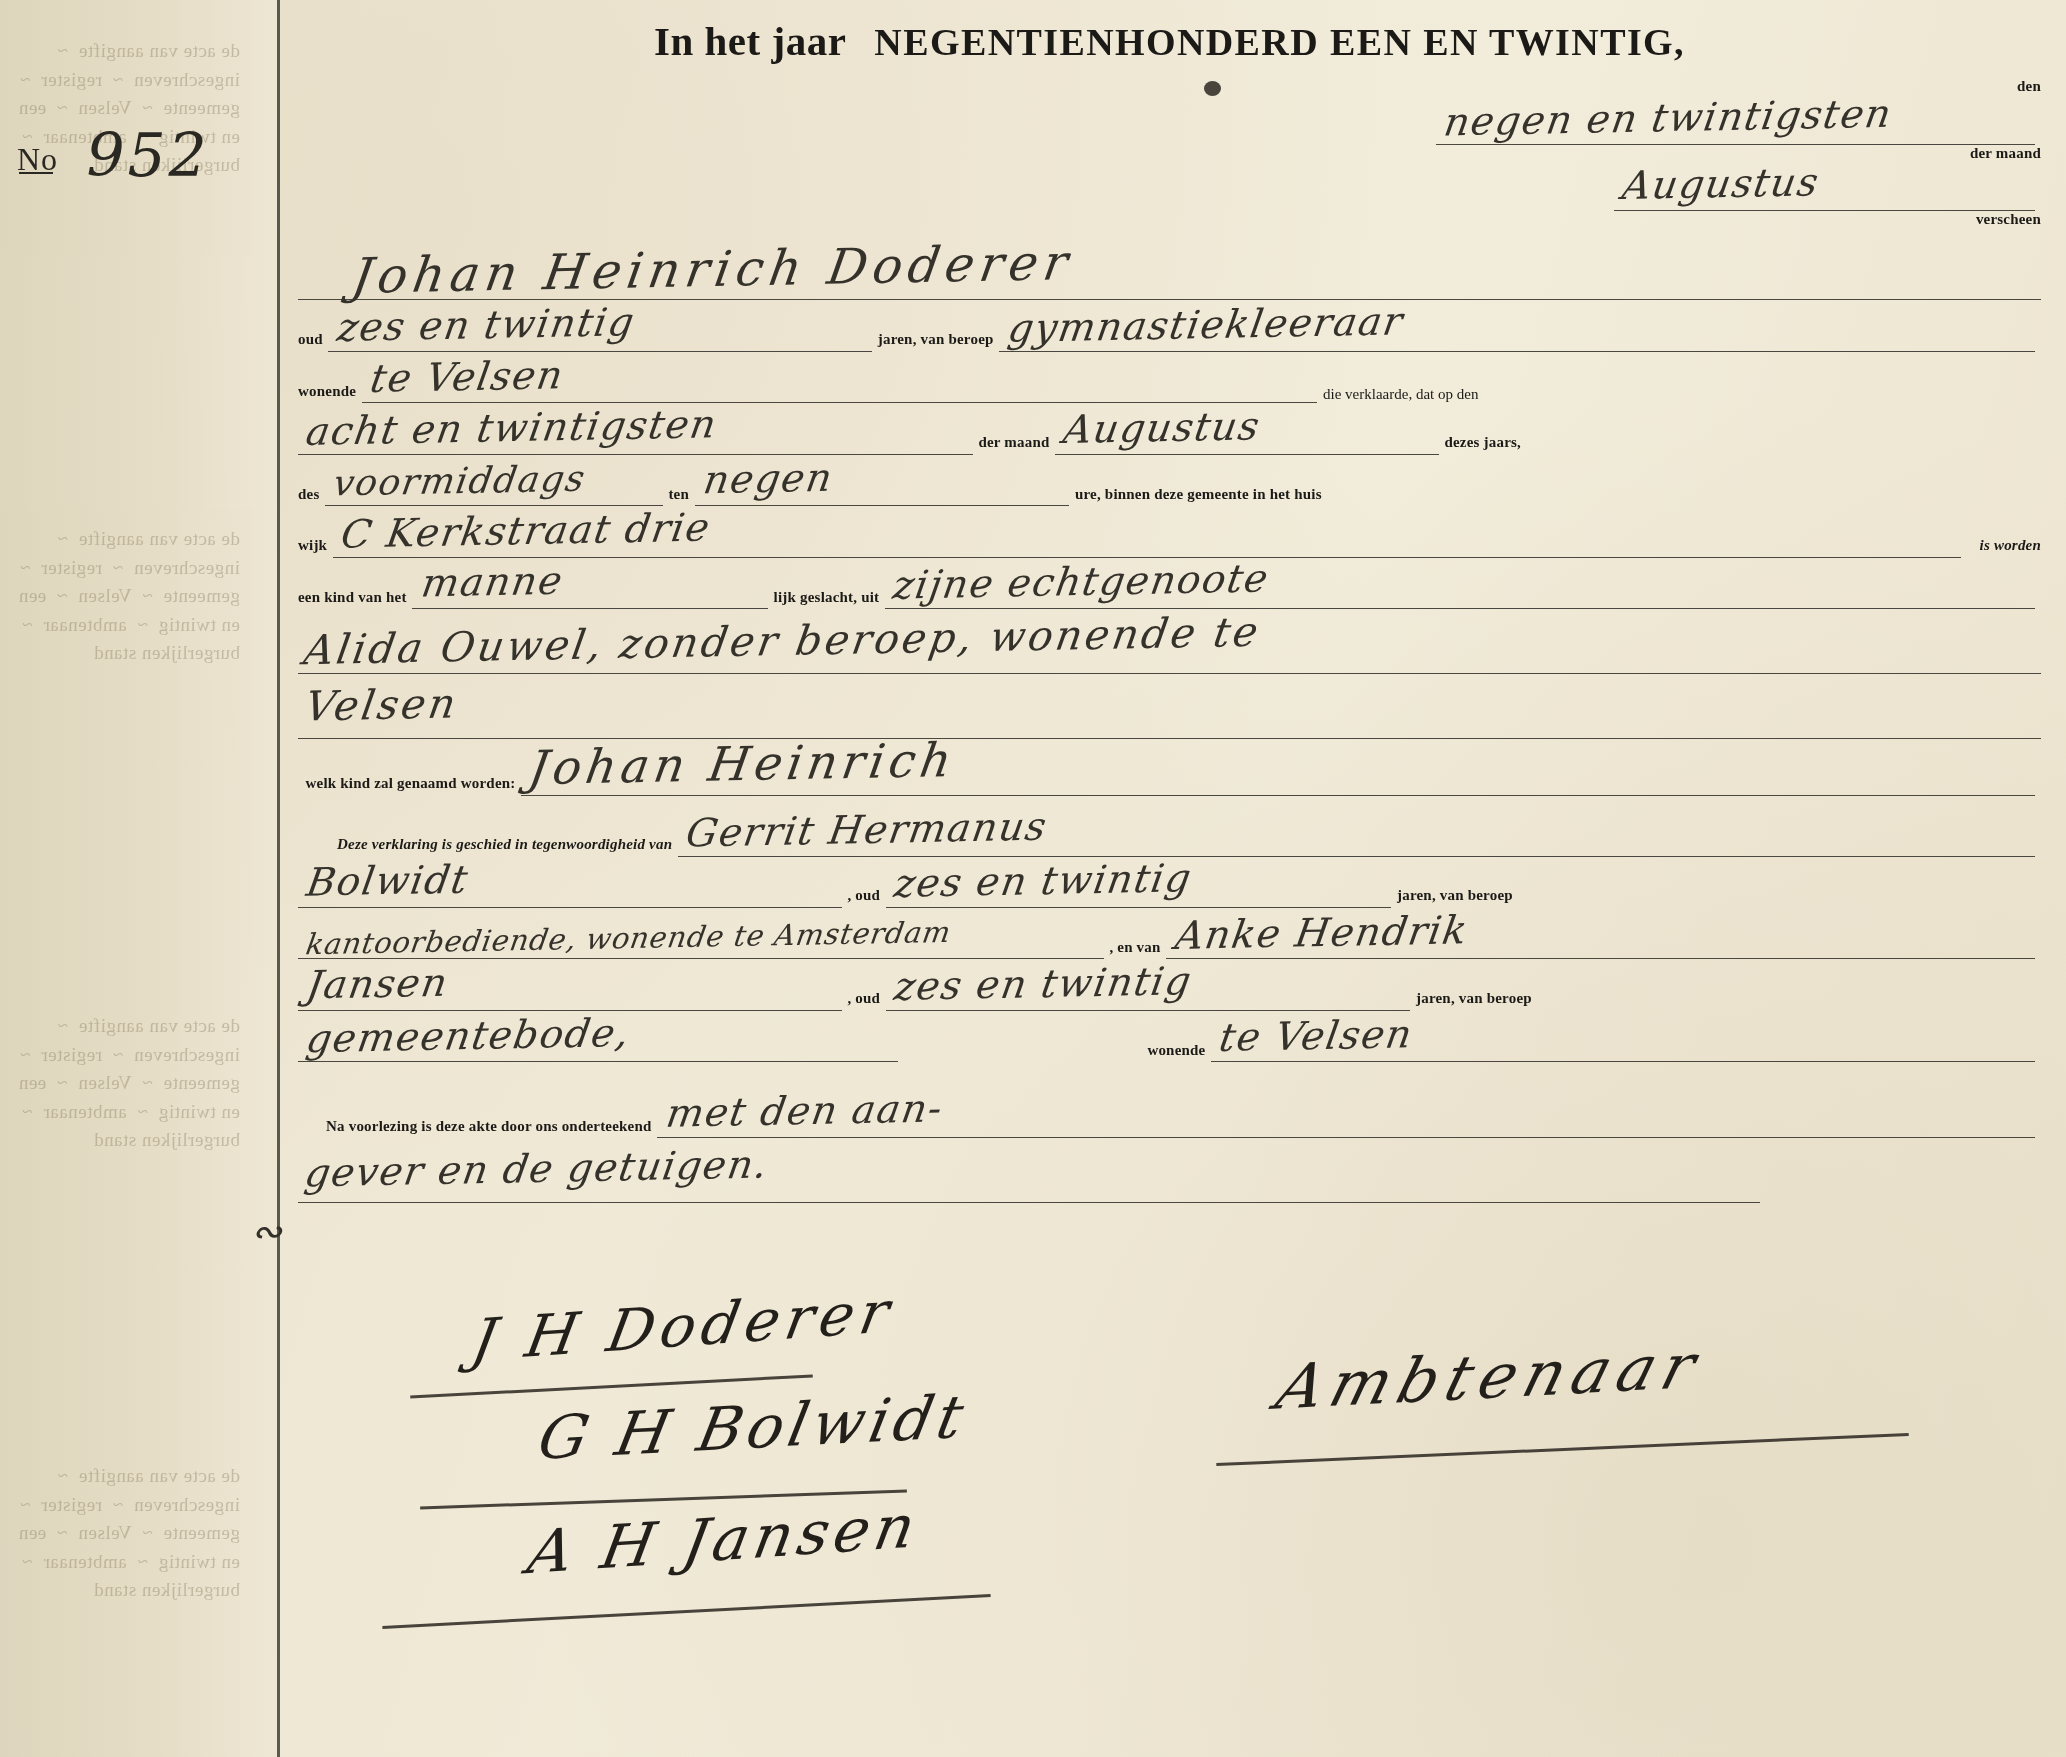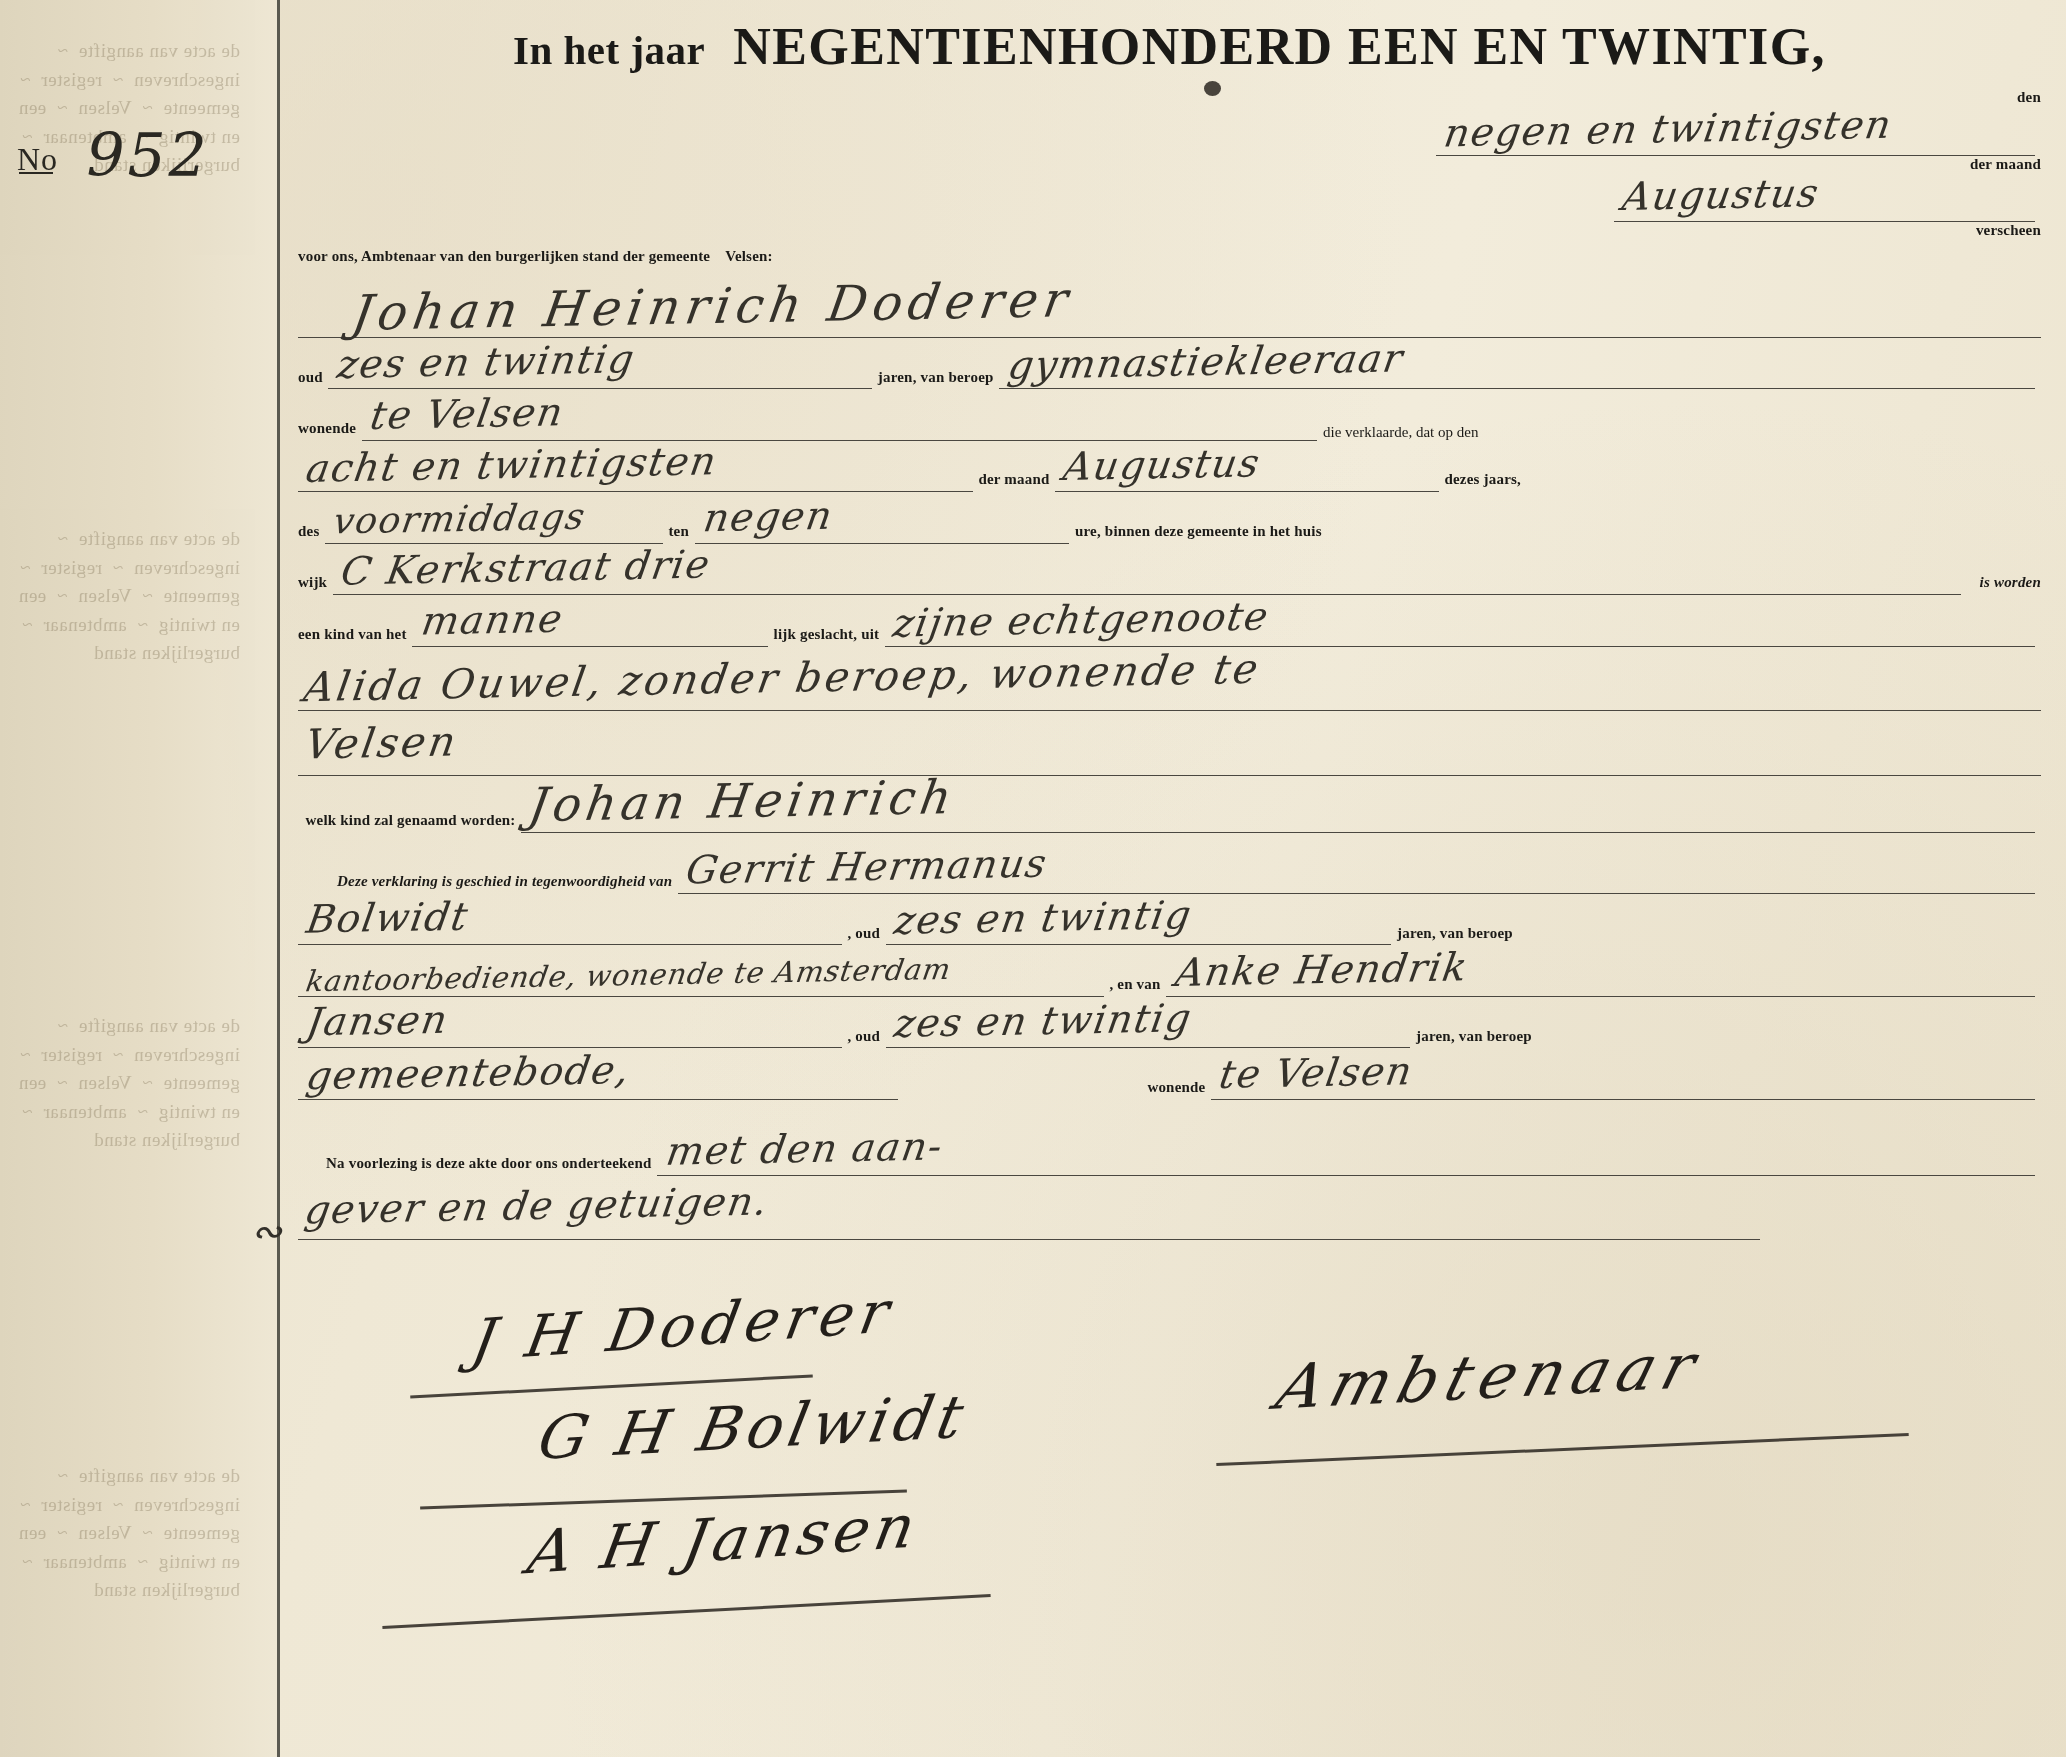--- a/index.html
+++ b/index.html
@@ -102,21 +102,21 @@
 
   .title {
     text-align: center;
     font-size: 41px;
     font-weight: bold;
     letter-spacing: 0.5px;
     margin-bottom: 7.5px;
     white-space: nowrap;
   }
   .title .big {
-    font-size: 52px;
+    font-size: 38px;
     letter-spacing: 1.4px;
     margin-left: 18px;
   }
 
   
   .hw {
     font-family: "DejaVu Serif", serif;
     font-style: italic;
     font-size: 39px;
     color: #35322b;
@@ -232,24 +232,20 @@
       <span class="blank" style="width:581px;">
         <span class="hw">negen en twintigsten</span>
       </span>
       <span class="pr">der maand</span>
       <span class="blank" style="width:403px;">
         <span class="hw">Augustus</span>
       </span>
       <span class="pr">verscheen</span>
     </div>
 
-    <div class="row">
-      <span class="pr">voor ons, Ambtenaar van den burgerlijken stand der gemeente</span>
-      <span class="pr" style="margin-left:15px;">Velsen:</span>
-    </div>
 
     <div class="rule-row" style="height:62px;">
       <span class="hw float-hw" style="left:56px; top:3.7px; font-size:49px; letter-spacing:5.6px;">Johan Heinrich Doderer</span>
     </div>
 
     <div class="row">
       <span class="pr">oud</span>
       <span class="blank" style="width:525px;">
         <span class="hw">zes en twintig</span>
       </span>

